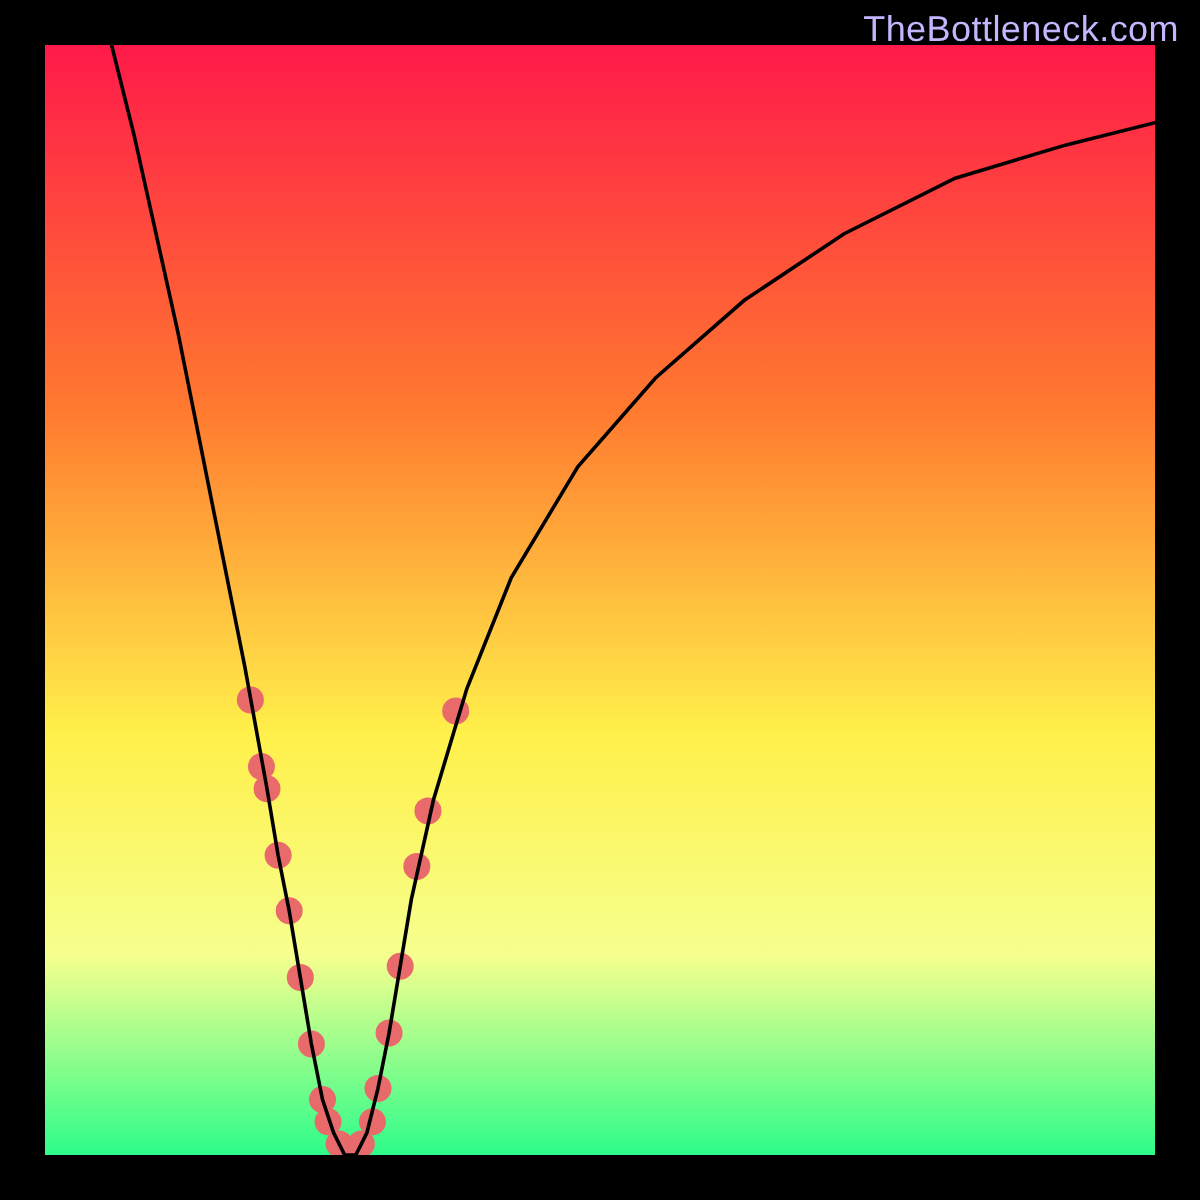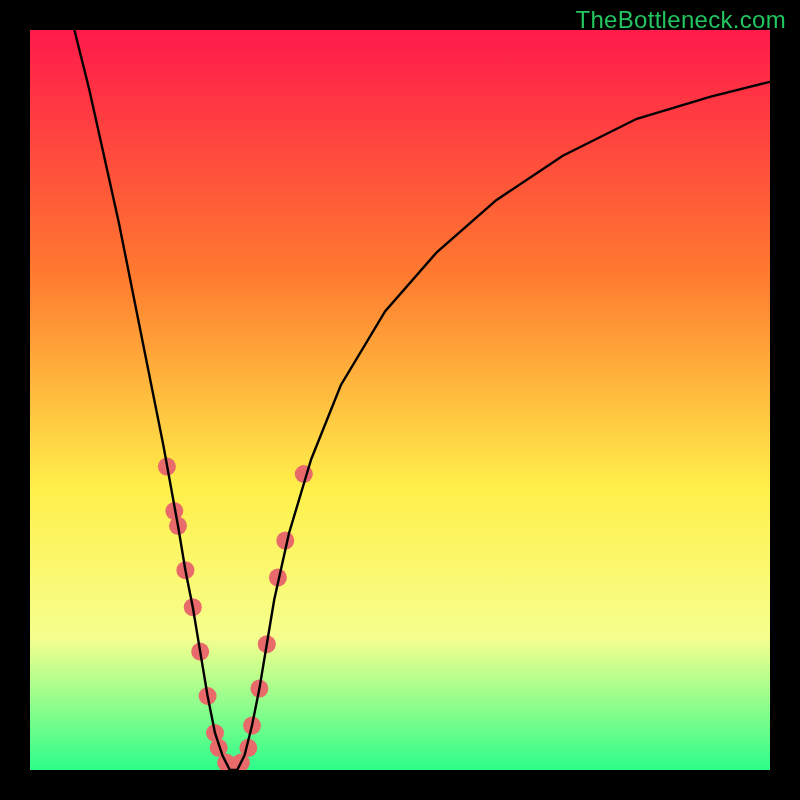--- a/index.html
+++ b/index.html
@@ -41,21 +41,21 @@
     width: 100%;
     height: 100%;
     pointer-events: none;
   }
   .watermark {
     position: absolute;
     top: 6px;
     right: 14px;
     font-size: 24px;
     font-weight: 500;
-    color: #22c55e;
+    color: #c4b5fd;
     letter-spacing: 0.3px;
   }
 </style>
 </head>
 <body>
 
 <div class="frame">
 
   <div class="watermark">TheBottleneck.com</div>
 

